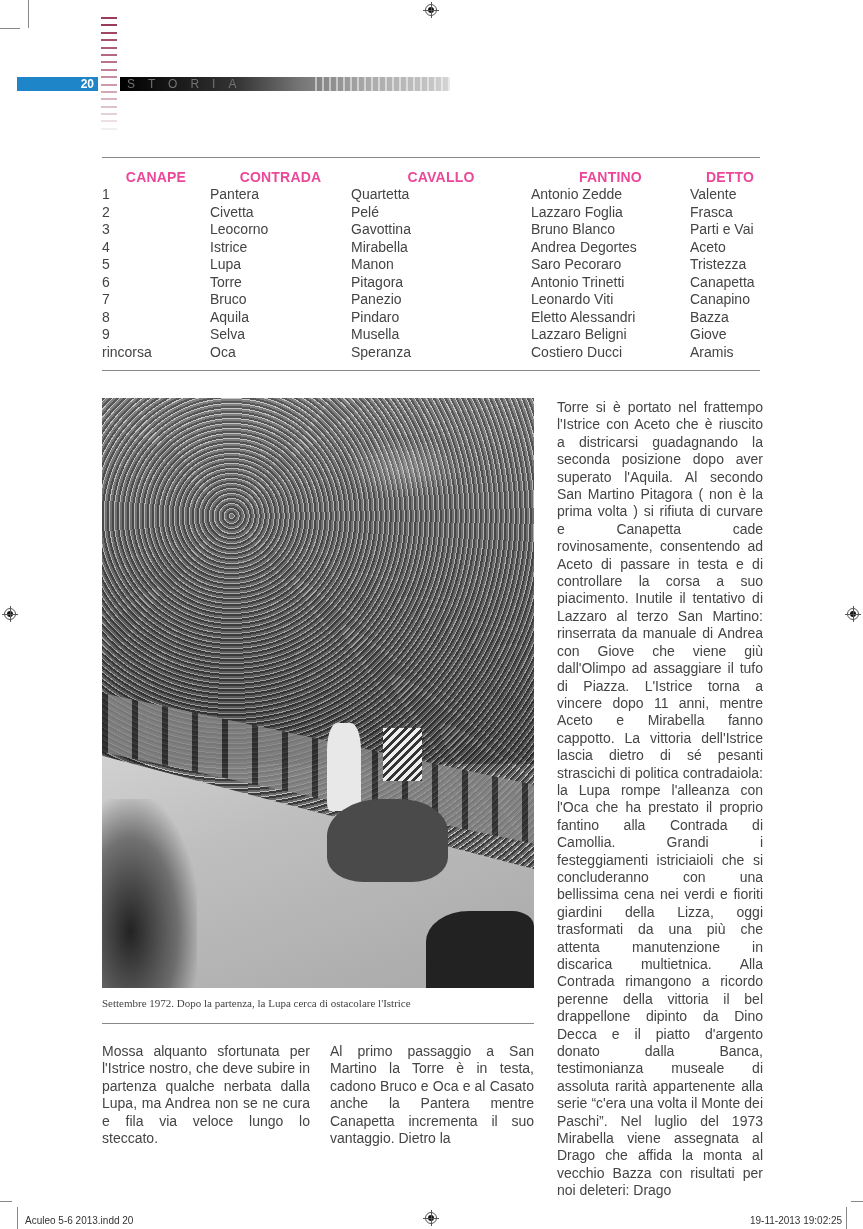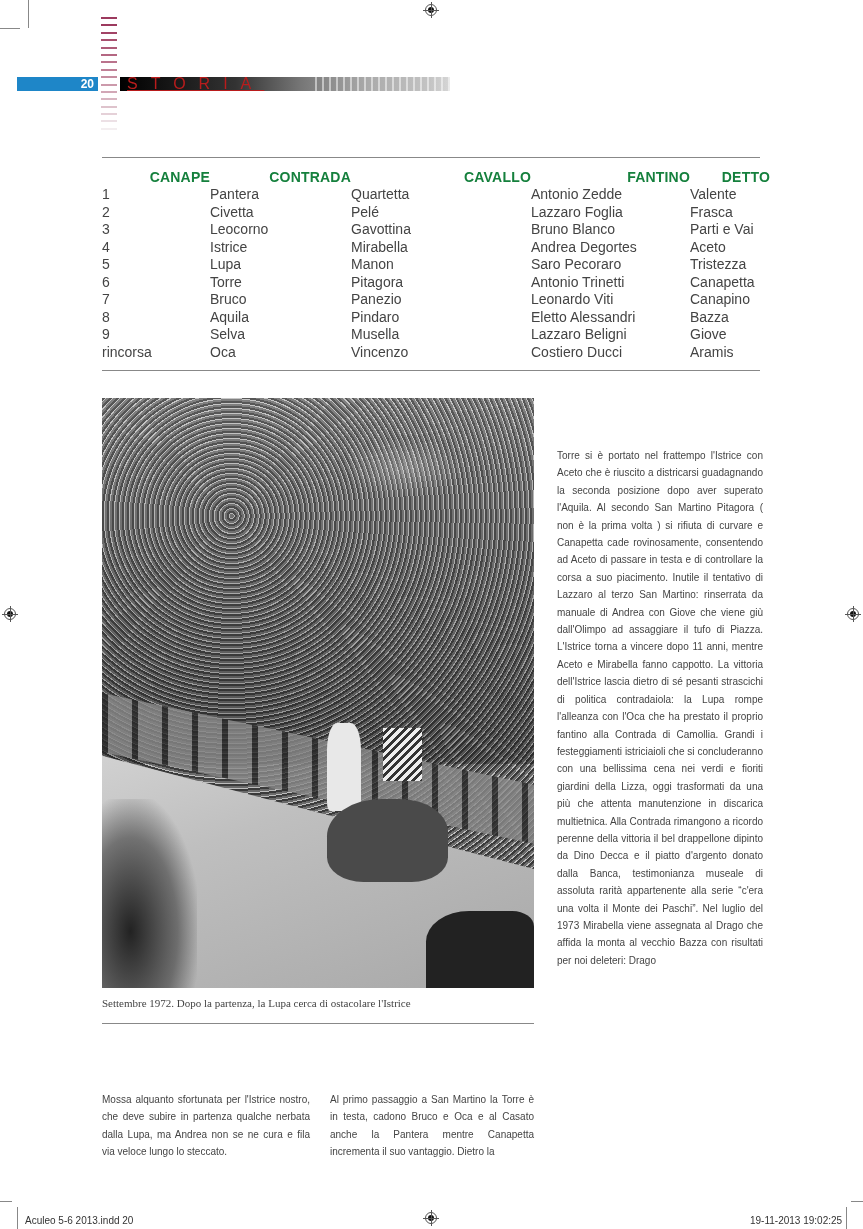--- a/index.html
+++ b/index.html
@@ -20,26 +20,26 @@
   .stripes { position:absolute; left:101px; top:17px; width:16px; }
   .stripes div { height:2px; margin-bottom:5.4px; }
   .pagenum { position:absolute; left:17px; top:77px; width:81px; height:14px; background:#1e86c8;
              color:#fff; font-weight:bold; font-size:12px; text-align:right; padding-right:4px; box-sizing:border-box; line-height:14px; }
   .section-bar { position:absolute; left:120px; top:77px; width:330px; height:14px;
                  background:linear-gradient(to right,#000 0%, #333 35%, #777 55%, #aaa 75%, #ccc 100%); }
   .section-fade { position:absolute; left:310px; top:77px; width:240px; height:14px;
                   background:repeating-linear-gradient(to right, rgba(255,255,255,0.0) 0px, rgba(255,255,255,0.0) 5px, rgba(255,255,255,0.5) 5px, rgba(255,255,255,0.5) 7px); }
   .section-fade2 { position:absolute; left:430px; top:77px; width:100px; height:14px;
                   background:linear-gradient(to right, rgba(255,255,255,0) 0%, #fff 100%); }
-  .section-label { position:absolute; left:127px; top:77px; font-size:16px; color:#b91c1c; letter-spacing:13px; line-height:14px;text-decoration:underline; }
+  .section-label { position:absolute; left:127px; top:77px; font-size:12px; color:#737373; letter-spacing:13px; line-height:14px; }
 
   
   .rule { position:absolute; height:1px; background:#888; }
   table.lineup { position:absolute; left:102px; top:168px; border-collapse:collapse; font-size:14px; color:#444; }
-  table.lineup th { font-weight:900; color:#15803d; text-align:right; font-size:14px; padding:0; height:18px; letter-spacing:0.2px; }
+  table.lineup th { font-weight:900; color:#ec4899; text-align:center; font-size:14px; padding:0; height:18px; letter-spacing:0.2px; }
   table.lineup td { padding:0; height:17.5px; line-height:17.5px; }
   .c1 { width:108px; } .c2 { width:141px;margin-top:20px; } .c3 { width:180px; } .c4 { width:159px; } .c5 { width:80px; }
 
   
   .photo { position:absolute; left:102px; top:398px; width:432px; height:590px; overflow:hidden;
            background:
              radial-gradient(ellipse 60px 30px at 70% 12%, rgba(255,255,255,0.25), transparent),
              repeating-radial-gradient(circle at 30% 20%, #6a6a6a 0 2px, #bdbdbd 2px 3px, #3a3a3a 3px 5px),
              #777; }
   .photo .crowd-shade { position:absolute; left:0; top:0; width:100%; height:62%;
@@ -53,21 +53,21 @@
   .photo .shadow-left { position:absolute; left:0; top:68%; width:22%; height:32%;
            background:radial-gradient(ellipse at 30% 70%, #222 0%, rgba(60,60,60,0.6) 50%, transparent 75%); }
   .photo .horse { position:absolute; left:52%; top:68%; width:28%; height:14%; background:#4a4a4a; border-radius:45% 40% 30% 30%; }
   .photo .rider { position:absolute; left:52%; top:55%; width:8%; height:15%; background:#e8e8e8; border-radius:30% 30% 10% 10%; }
   .photo .rider2 { position:absolute; left:65%; top:56%; width:9%; height:9%; background:repeating-linear-gradient(135deg,#eee 0 3px,#333 3px 6px); }
   .photo .horse2 { position:absolute; left:75%; top:87%; width:25%; height:13%; background:#222; border-radius:40% 20% 0 0; }
 
   .caption { position:absolute; left:102px; top:997px; font-size:11px; color:#444;font-family:Liberation Serif, serif; }
 
   
-  .col { position:absolute; font-size:10px; line-height:17.4px; color:#444; text-align:justify;margin-top:48px; }
+  .col { position:absolute; font-size:14px; line-height:17.4px; color:#444; text-align:justify; }
   .col1 { left:102px; top:1043px; width:208px; }
   .col2 { left:330px; top:1043px; width:204px; }
   .col3 { left:557px; top:399px; width:206px; }
 
   .slug { position:absolute; font-size:10px; color:#333; top:1215px; }
 </style>
 </head>
 <body>
 
 <div class="crop-v" style="left:28px;top:0;height:28px;"></div>
@@ -185,21 +185,21 @@
       <tr>
         <td class="c1">9</td>
         <td class="c2">Selva</td>
         <td class="c3">Musella</td>
         <td class="c4">Lazzaro Beligni</td>
         <td class="c5">Giove</td>
       </tr>
       <tr>
         <td class="c1">rincorsa</td>
         <td class="c2">Oca</td>
-        <td class="c3">Vincenzo</td>
+        <td class="c3">Speranza</td>
         <td class="c4">Costiero Ducci</td>
         <td class="c5">Aramis</td>
       </tr>
     </tbody>
 </table>
 <div class="rule" style="left:102px;top:370px;width:658px;"></div>
 
 <div class="photo">
   <div class="crowd-shade"></div>
   <div class="fence"></div>

